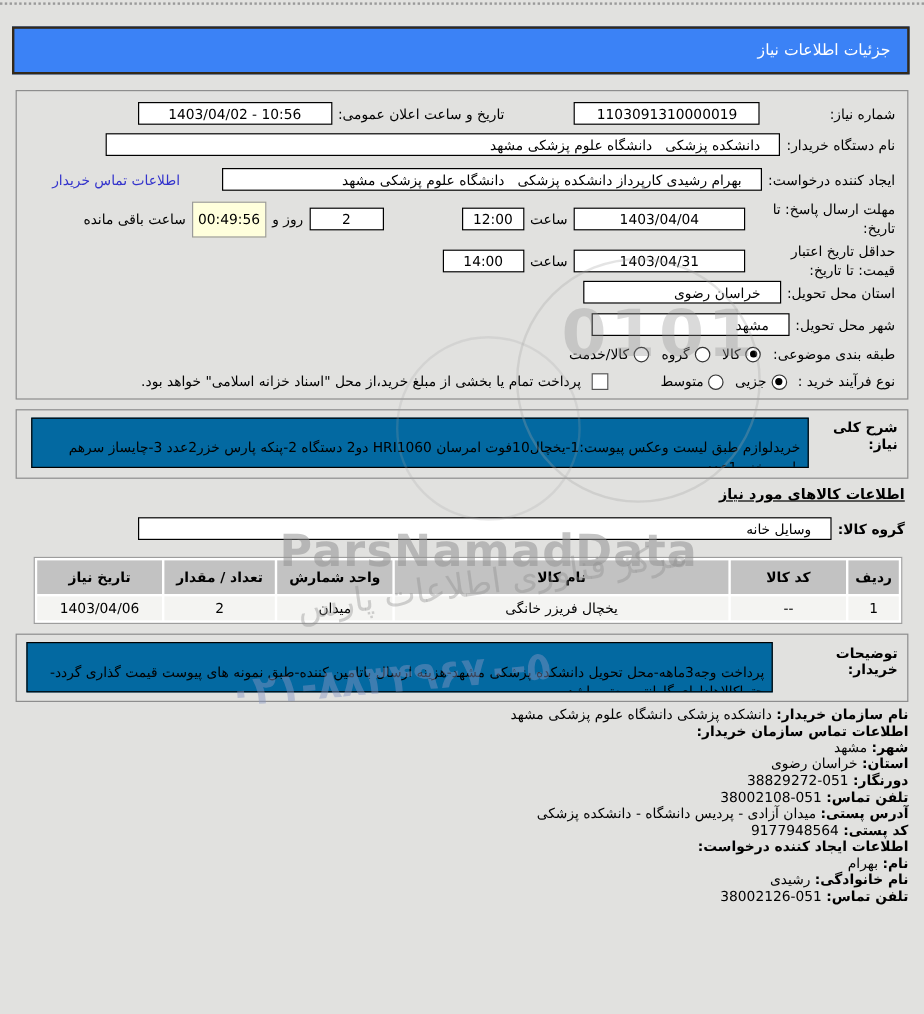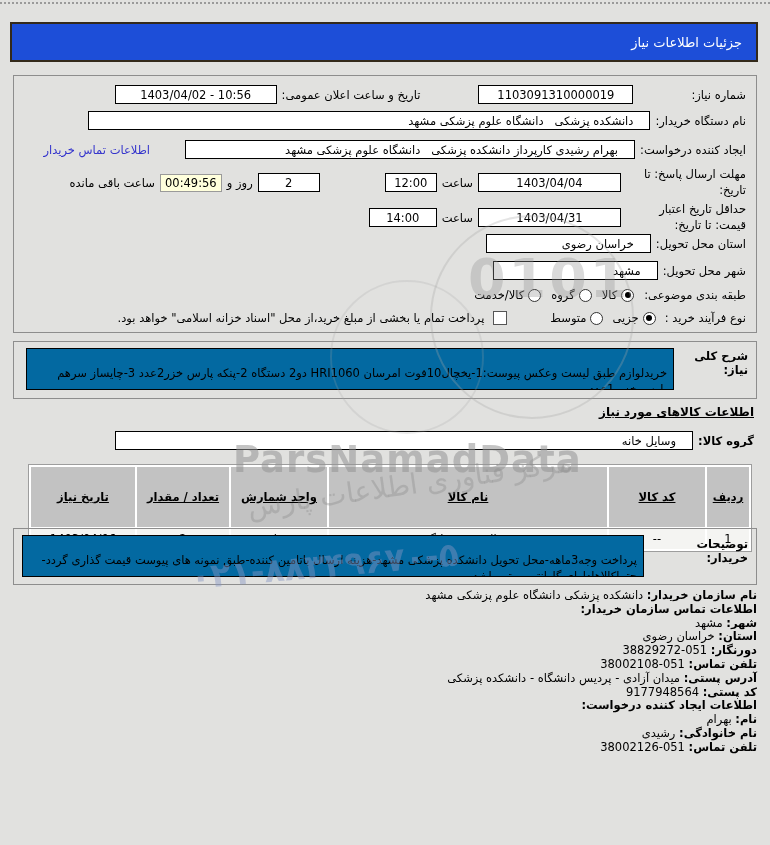--- a/index.html
+++ b/index.html
@@ -5,54 +5,54 @@
   html,body{margin:0;padding:0;}
   #screen{
     position:relative;width:770px;height:845px;overflow:hidden;
     background:#e1e1df;color:#000;
     font-family:"DejaVu Sans","Liberation Sans",sans-serif;
     font-size:11.5px;direction:rtl;
   }
   .topdots{position:absolute;top:2px;left:0;width:770px;border-top:2px dotted #9a9a9a;}
   .titlebar{
     position:absolute;top:22px;left:10px;width:748px;height:40px;
-    background:#1d4ed8;border:2px solid #33291a;box-sizing:border-box;
+    background:#3b82f6;border:2px solid #33291a;box-sizing:border-box;
     color:#fff;display:flex;align-items:center;padding:0 14px;font-size:13px;
   }
   .panel{position:absolute;left:13px;width:744px;border:1px solid #8d8d8d;box-sizing:border-box;}
   #panel-main{top:75px;height:258px;}
   #panel-desc{top:341px;height:58px;}
   #panel-notes{top:528px;height:57px;}
   .frow{position:absolute;right:10px;display:flex;align-items:center;gap:5px;}
   .lbl{white-space:nowrap;}
   .lblw{width:120px;white-space:normal;line-height:1.35;}
   .b{font-weight:bold;}
   .ibox{
     background:#fff;border:1px solid #000;height:19px;box-sizing:border-box;
     display:flex;align-items:center;padding:0 16px;font-size:11.5px;overflow:hidden;white-space:nowrap;
   }
   .num{justify-content:center;}
   .ltr{direction:ltr;unicode-bidi:embed;}
   .countdown{
-    background:#ffffdc;border:1px solid #9a9a9a;height:18px;width:62px;box-sizing:border-box;
+    background:#ffffdc;border:1px solid #9a9a9a;height:30px;width:62px;box-sizing:border-box;
     display:flex;align-items:center;justify-content:center;font-size:11.5px;direction:ltr;
   }
   .link{color:#3333cc;white-space:nowrap;cursor:pointer;}
   .spacer48{width:48px;} .spacer55{width:55px;} .spacer25{width:25px;}
   .radio{width:11px;height:11px;border:1px solid #333;border-radius:50%;background:#fff;flex:0 0 auto;
     display:flex;align-items:center;justify-content:center;}
   .radio.sel::after{content:"";width:6px;height:6px;border-radius:50%;background:#000;}
   .checkbox{width:12px;height:12px;border:1px solid #555;background:#fff;flex:0 0 auto;}
   .opt{display:flex;align-items:center;gap:4px;}
   .txtbox{background:#0369a1;border:1px solid #000;box-sizing:border-box;padding:16px 6px;line-height:16px;overflow:hidden;}
   .sechdr{position:absolute;right:16px;font-weight:bold;font-size:12px;text-decoration:underline;}
   
   #items-table-wrap{position:absolute;top:464px;left:28px;width:724px;border:1px solid #9d9d9d;background:#fff;box-sizing:border-box;}
   table.items{border-collapse:separate;border-spacing:2px;width:100%;table-layout:fixed;}
-  table.items th{background:#c2c2c2;font-weight:bold;font-size:11.5px;height:28px;padding:16px 3px;text-decoration:underline;}
+  table.items th{background:#c2c2c2;font-weight:bold;font-size:11.5px;height:28px;padding:0 3px;}
   table.items td{background:#f4f4f2;font-size:11.5px;height:20px;text-align:center;padding:0 3px;overflow:hidden;white-space:nowrap;}
   
   #contact-block{position:absolute;top:589px;right:13px;left:13px;}
   #contact-block p{margin:0;line-height:13.8px;font-size:11.5px;}
   
   .wm{position:absolute;pointer-events:none;z-index:6;}
   .wm-circle{top:215px;left:430px;width:200px;height:200px;border:2px solid rgba(165,165,165,.30);border-radius:50%;}
   .wm-circle2{top:280px;left:330px;width:150px;height:150px;border:2px solid rgba(165,165,165,.22);border-radius:50%;}
   .wm-0101{top:247px;left:468px;font-size:54px;font-weight:bold;color:rgba(150,150,150,.35);direction:ltr;letter-spacing:3px;}
   .wm-brand{top:438px;left:200px;font-size:37px;font-weight:bold;color:rgba(148,148,148,.55);direction:ltr;letter-spacing:1px;margin-left:33px;}

